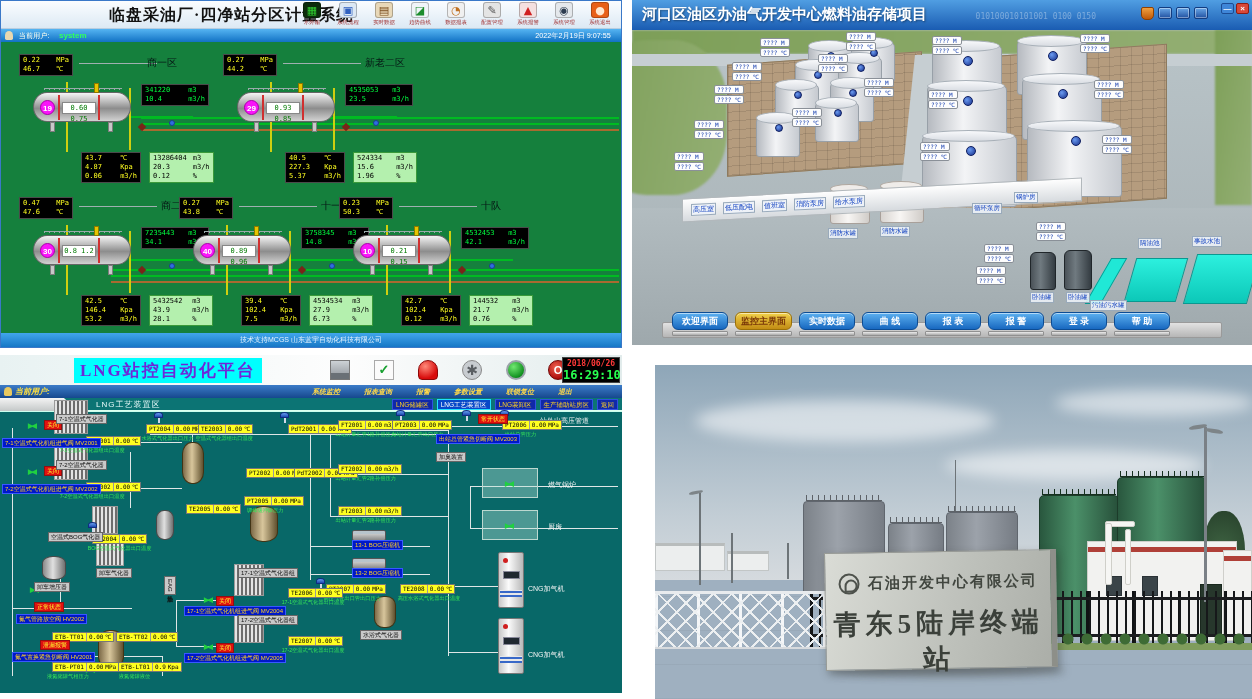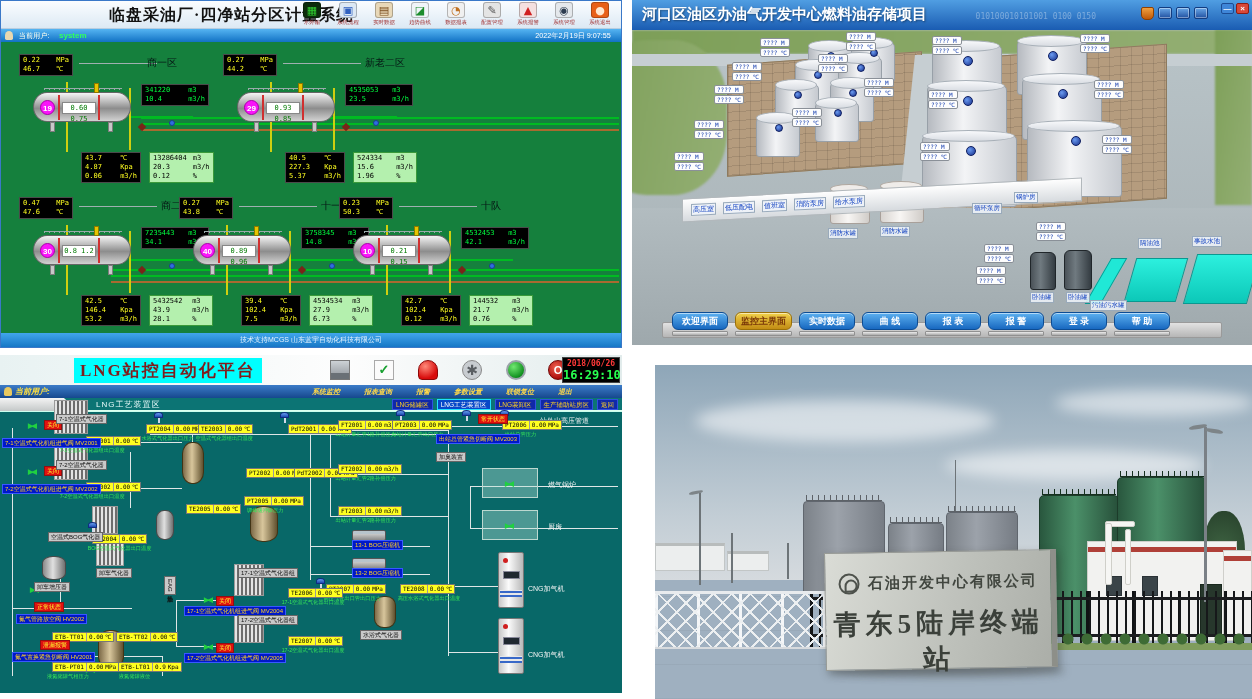--- a/index.html
+++ b/index.html
@@ -75,21 +75,21 @@
 .p2-navbase{position:absolute;background:linear-gradient(#e2e2e2,#b6b6b6);border:1px solid #9a9a9a;border-radius:2px}
 .p2-nav{position:absolute;display:flex;gap:7px;z-index:6}
 .btn2w{text-align:center}
 .btn2{min-width:56px;padding:2px 5px;background:linear-gradient(#5cb0f0,#1868c0);border:1px solid #0c4c94;border-radius:6px;color:#fff;font:bold 9px/12px sans-serif;text-align:center;box-shadow:inset 0 1px rgba(255,255,255,.55);cursor:pointer;white-space:nowrap}
 .btn2.active{background:linear-gradient(#f2d24a,#c28c14);border-color:#9a7008;color:#7a3808}
 .ped{height:5px;margin-top:1px;background:linear-gradient(#ececec,#aaa);border:1px solid #909090;border-radius:1px}
 
 
 .p3{left:0;top:355px;width:622px;height:338px;background:#0a6a6a}
 .p3-header{position:absolute;left:0;top:0;width:100%;height:30px;background:linear-gradient(90deg,#e8f2f2,#fdfdfd 55%,#e2ecec)}
-.p3-title{position:absolute;left:74px;top:3px;background:#00ffff;color:#7f1d1d;font:bold 17px "Liberation Serif","DejaVu Serif",serif;letter-spacing:2px;padding:1px 6px}
+.p3-title{position:absolute;left:74px;top:3px;background:#00ffff;color:#6d28d9;font:bold 17px "Liberation Serif","DejaVu Serif",serif;letter-spacing:2px;padding:1px 6px}
 .hic{position:absolute;top:5px;width:20px;height:20px;cursor:pointer}
 .ic0{background:linear-gradient(#cdd2d6,#8d9298);border:1px solid #777;box-shadow:inset 0 -6px 0 #6a7076}
 .ic1{background:#fbfbfb;border:1px solid #aaa;color:#18a030;font:bold 13px/18px sans-serif;text-align:center}
 .ic2{background:radial-gradient(circle at 35% 30%,#ff8a7a,#d80c0c 70%);border-radius:50% 50% 20% 20%;border:1px solid #8d0808}
 .ic3{background:#c8ccd0;border:1px solid #888;border-radius:50%;color:#5a5e62;font:14px/18px sans-serif;text-align:center}
 .ic4{background:radial-gradient(circle at 35% 30%,#70e870,#0c8c1c 75%);border-radius:50%;border:2px solid #9aa2a8}
 .ic5{background:radial-gradient(circle at 40% 35%,#f06050,#a80808 75%);border-radius:50%;border:1px solid #700404;color:#fff;font:bold 11px/18px sans-serif;text-align:center}
 .p3-clock{position:absolute;right:2px;top:2px;width:58px;height:26px;background:#000;border:1px solid #444;text-align:center}
 .p3-date{color:#ff3838;font:bold 8px/11px "DejaVu Sans Mono",monospace}
 .p3-time{color:#28ff50;font:bold 12px/13px "DejaVu Sans Mono",monospace}

